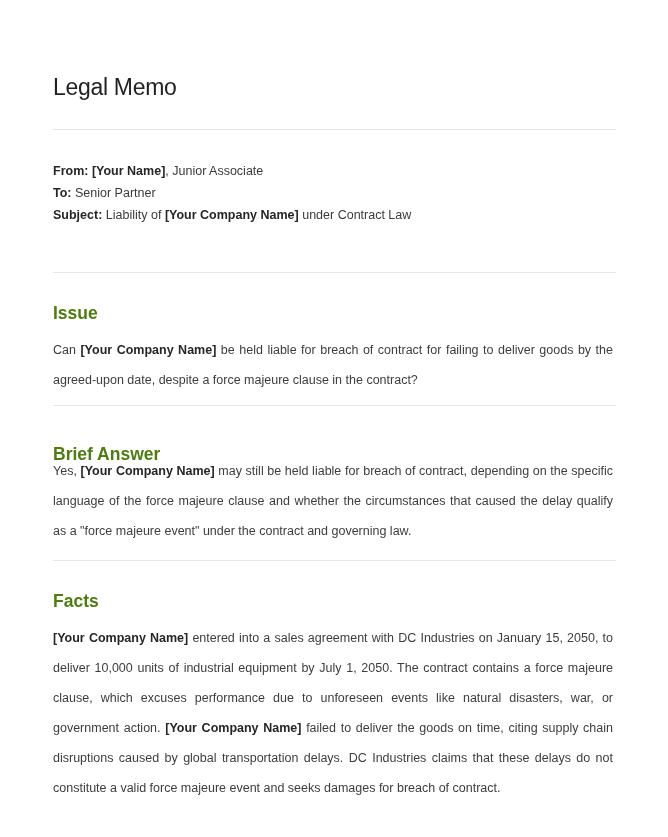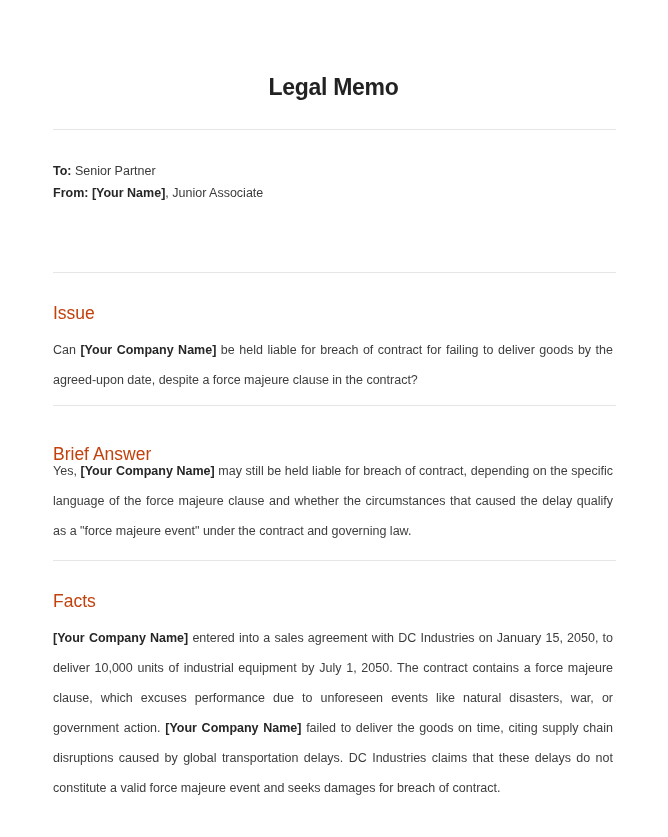--- a/index.html
+++ b/index.html
@@ -1,42 +1,43 @@
 <!DOCTYPE html>
 <html><head>
 <meta charset="utf-8">
 <style>
   html, body { margin: 0; padding: 0; background: #ffffff; }
   body { width: 668px; height: 837px; overflow: hidden; position: relative;
          font-family: "Liberation Sans", sans-serif; color: #3a3a3a; }
   .page { position: absolute; left: 53px; top: 0; width: 561px; }
-  .title { position: absolute; left: 0; width: 561px; top: 74px; text-align: center;
-           font-size: 23px; font-weight: bold; color: #222222; letter-spacing: -0.3px; }
+  .title { position: absolute; left: 0; width: 561px; top: 74px; 
+           font-size: 23px; font-weight: normal; color: #222222; letter-spacing: -0.3px; }
   .divider { position: absolute; left: 0; width: 563px; height: 0;
              border-top: 1.5px solid #e6e6e6; }
   .meta { position: absolute; left: 0; top: 160px; font-size: 12.5px; line-height: 22px; }
   .meta b { color: #262626; }
-  .h2 { position: absolute; left: 0; font-size: 17.5px; color: #c2410c; font-weight: normal; }
+  .h2 { position: absolute; left: 0; font-size: 17.5px; color: #4d7c0f; font-weight: bold; }
   .para { position: absolute; left: 0; width: 560px; font-size: 12.5px; line-height: 30px;
           text-align: justify; color: #3d3d3d; margin: 0; }
   .para b { color: #262626; }
   .last-left { text-align-last: left; }
 </style>
 </head>
 <body>
 
 <div class="page">
 
   <div class="title">Legal Memo</div>
 
   <div class="divider" style="top:129px"></div>
 
   <div class="meta">
+    <div><b>From</b><b>:</b> <b>[Your Name]</b><span>, Junior Associate</span></div>
     <div><b>To</b><b>:</b> <span>Senior Partner</span></div>
-    <div><b>From</b><b>:</b> <b>[Your Name]</b><span>, Junior Associate</span></div>
+    <div><b>Subject</b><b>:</b> <span>Liability of</span> <b>[Your Company Name]</b> <span>under Contract Law</span></div>
   </div>
 
   <div class="divider" style="top:272px"></div>
 
   <div class="h2" style="top:303px">Issue</div>
   <p class="para last-left" style="top:335px"><span>Can</span> <b>[Your Company Name]</b> <span>be held liable for breach of contract for failing to deliver goods by the agreed-upon date, despite a force majeure clause in the contract?</span></p>
 
   <div class="divider" style="top:405px"></div>
 
   <div class="h2" style="top:444px">Brief Answer</div>

